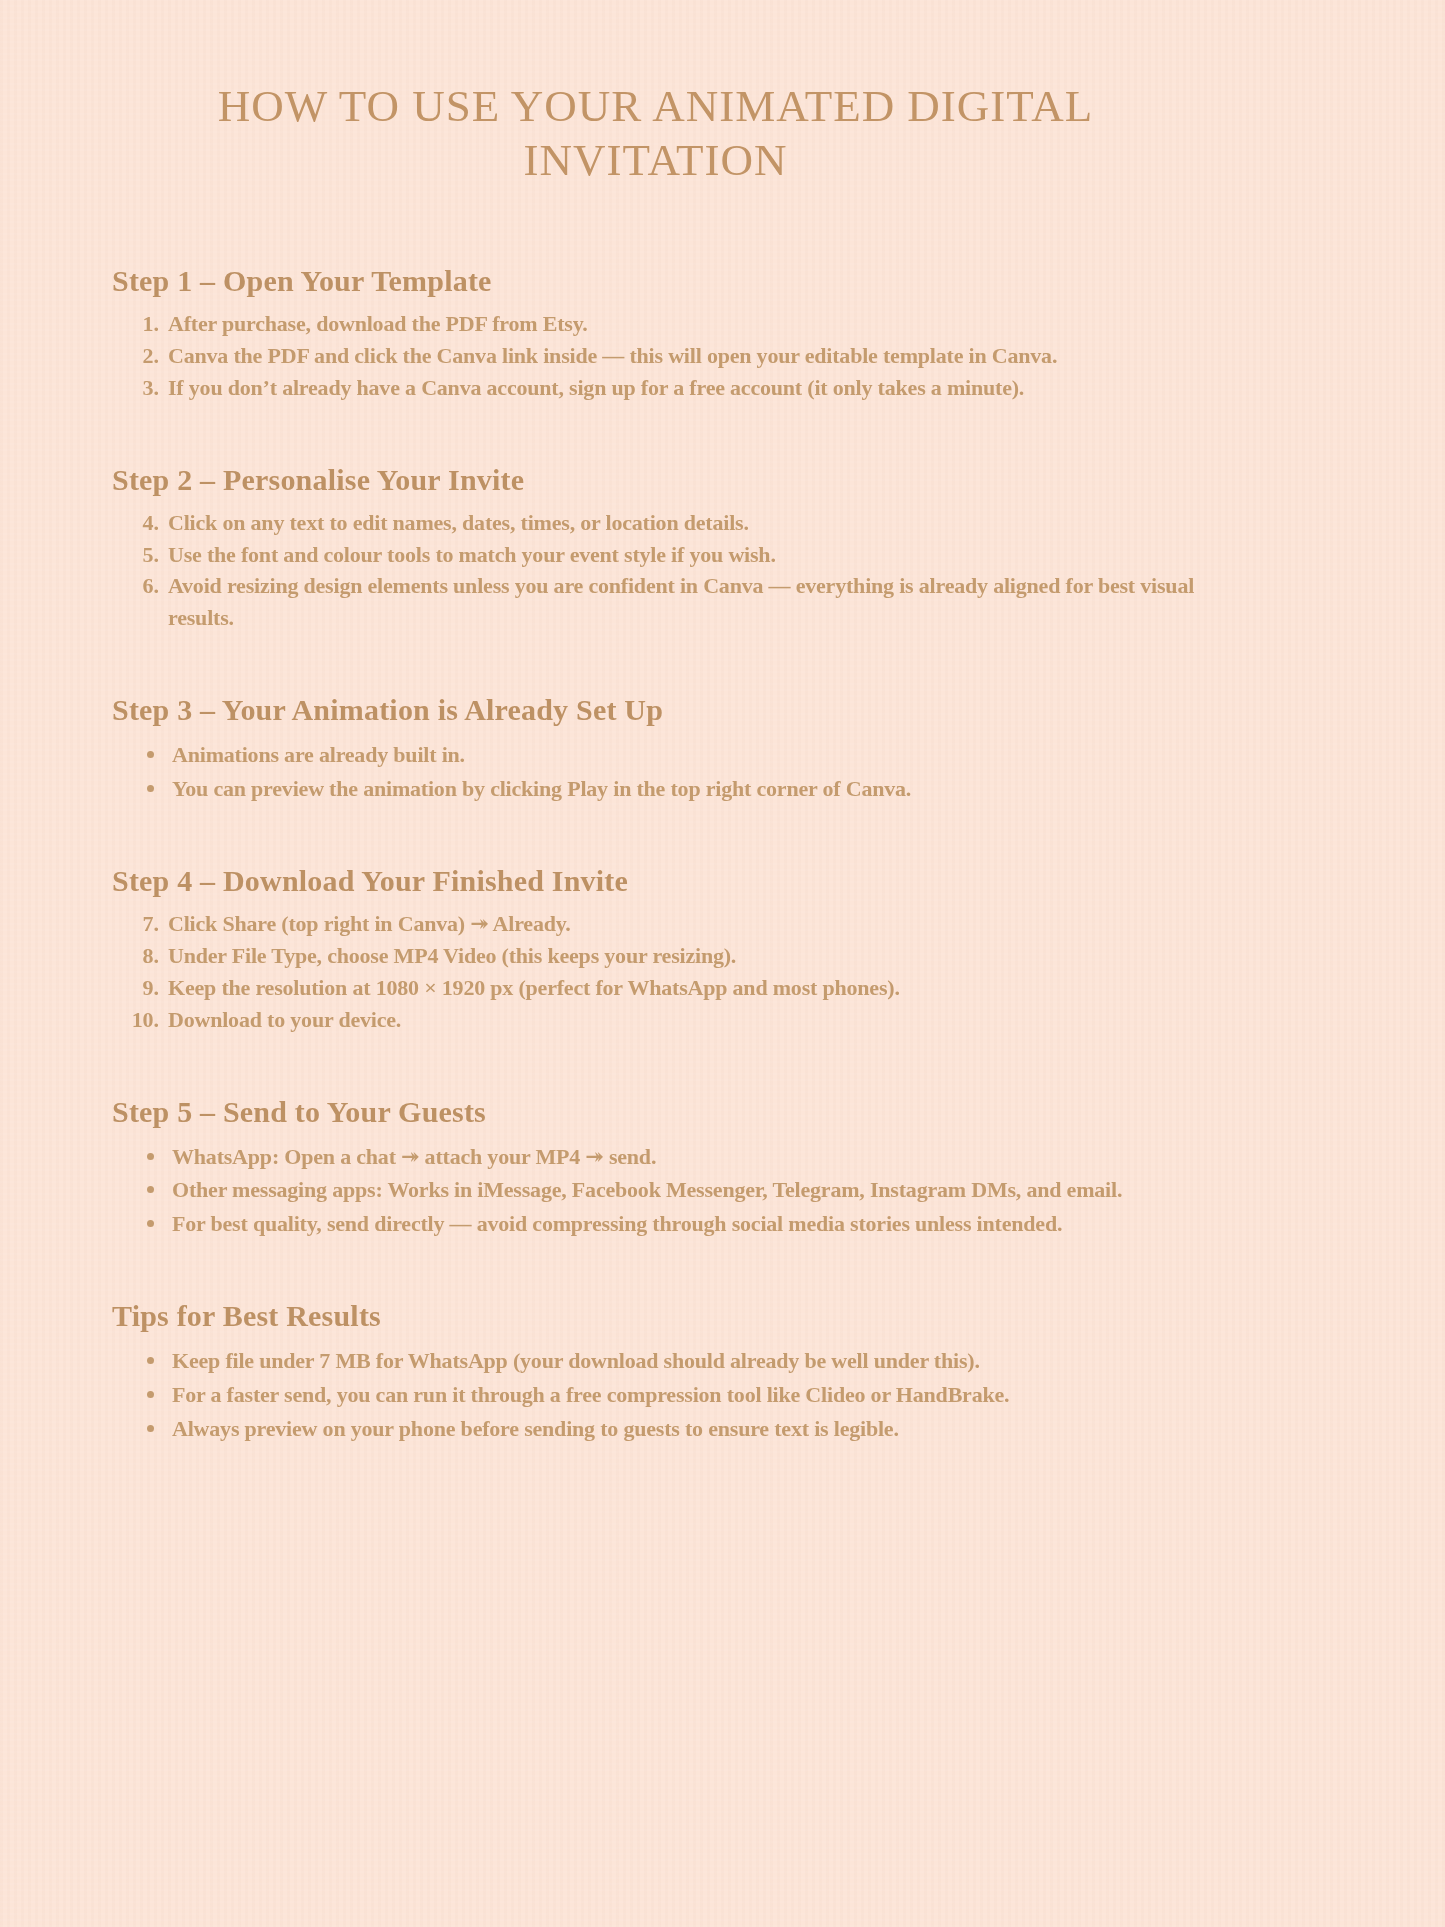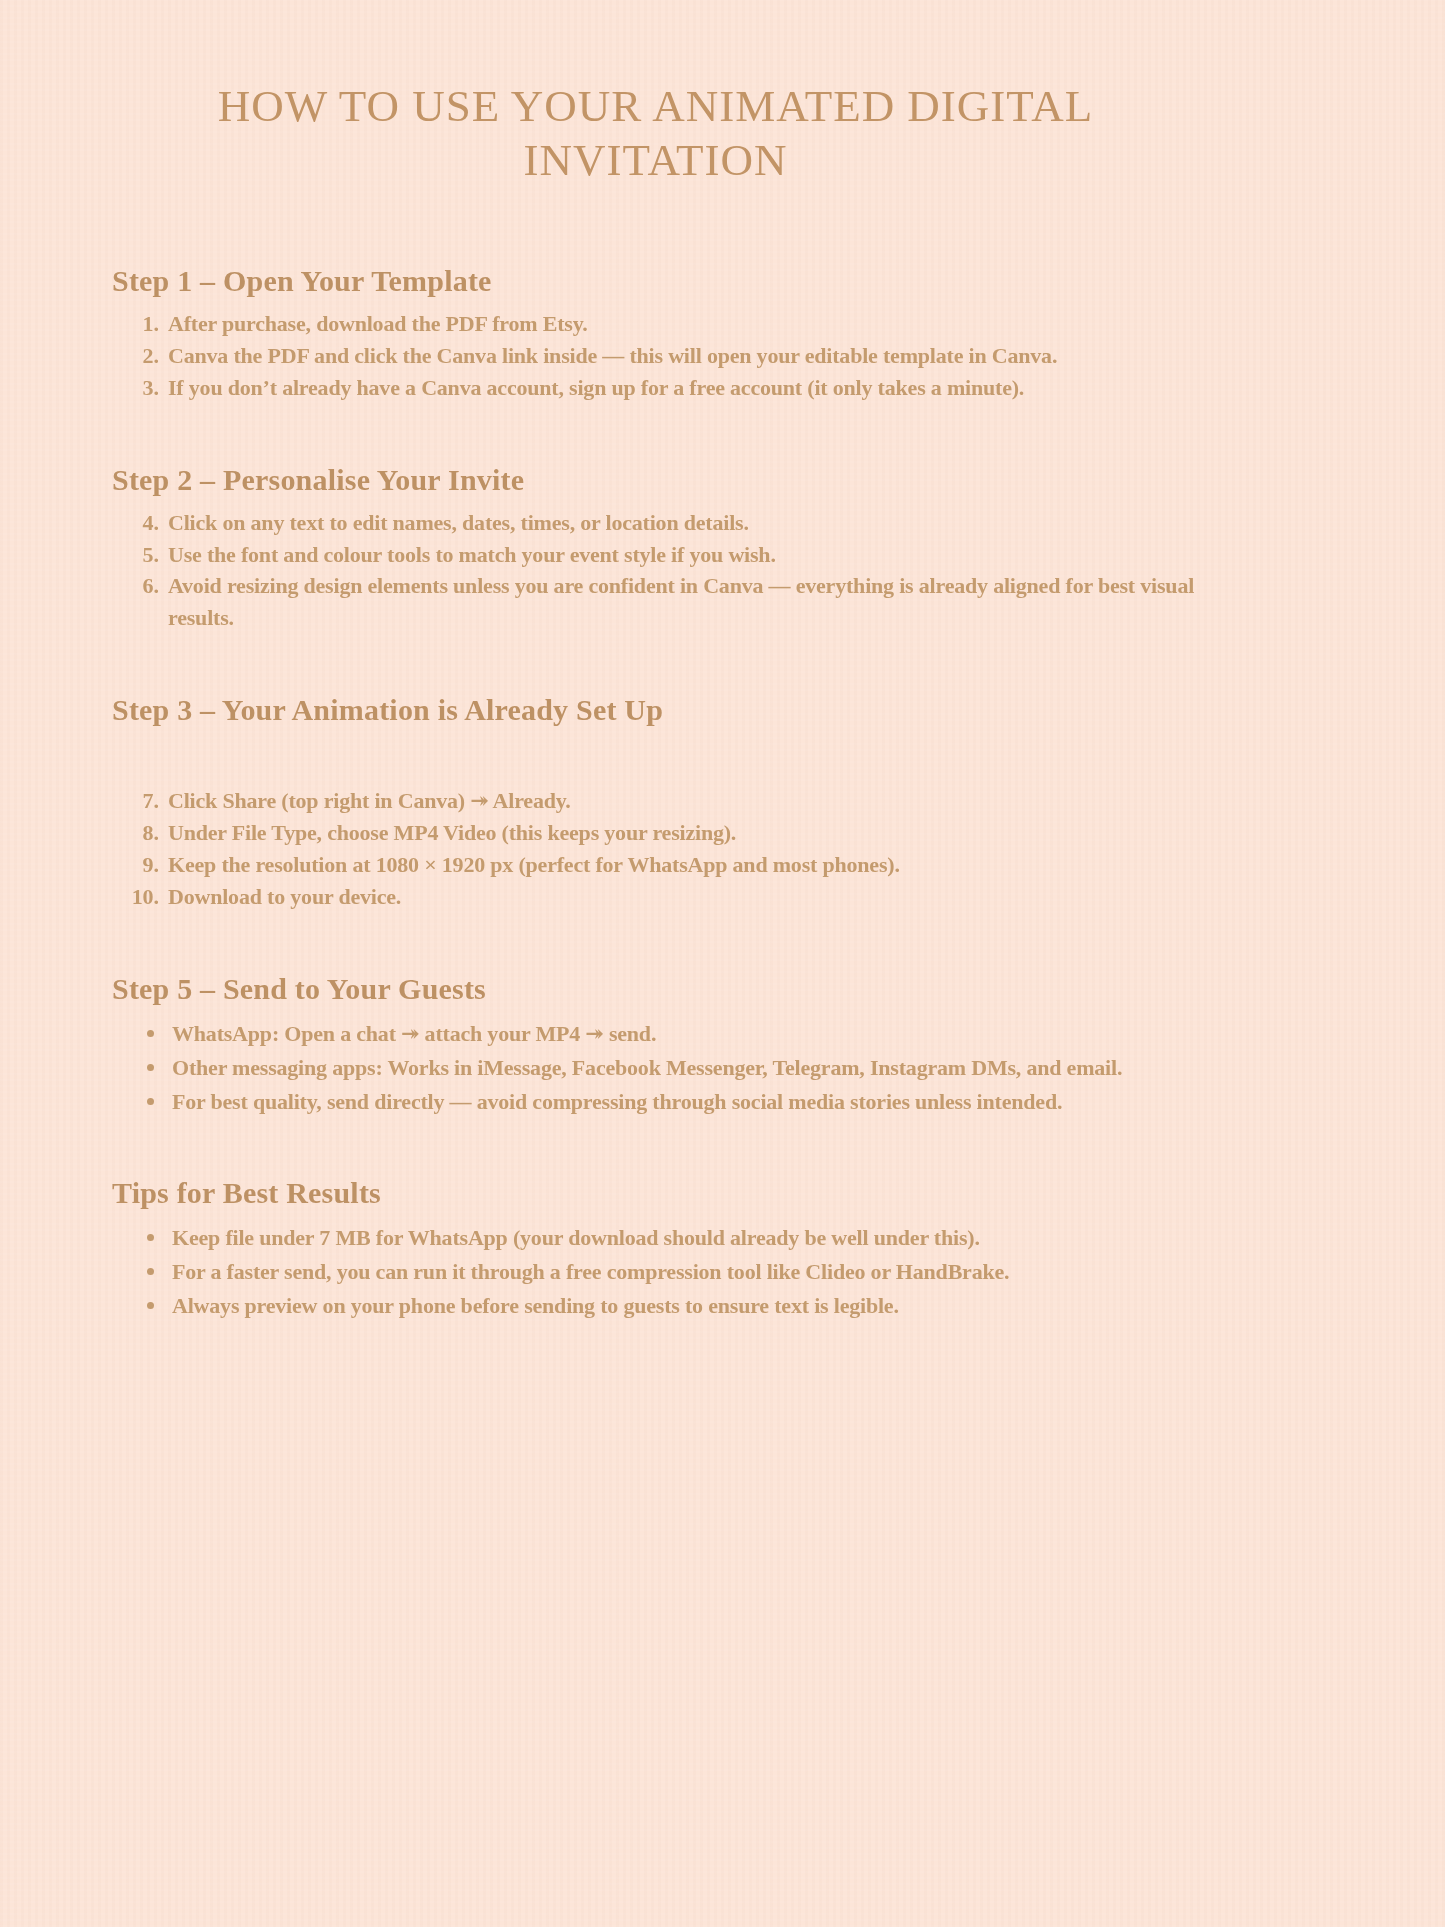--- a/index.html
+++ b/index.html
@@ -102,23 +102,28 @@
     <h2 class="step-heading">Step 2 – Personalise Your Invite</h2>
   <ol start="4">
           <li>Click on any text to edit names, dates, times, or location details.</li>
           <li>Use the font and colour tools to match your event style if you wish.</li>
           <li>Avoid resizing design elements unless you are confident in Canva — everything is already aligned for best visual results.</li>
         </ol>
       </section>
 
   <section class="step">
     <h2 class="step-heading">Step 3 – Your Animation is Already Set Up</h2>
+  <ul>
+          <li>Animations are already built in.</li>
+          <li>You can preview the animation by clicking Play in the top right corner of Canva.</li>
+        </ul>
       </section>
 
   <section class="step">
+    <h2 class="step-heading">Step 4 – Download Your Finished Invite</h2>
   <ol start="7">
           <li>Click Share (top right in Canva) ↠ Already.</li>
           <li>Under File Type, choose MP4 Video (this keeps your resizing).</li>
           <li>Keep the resolution at 1080 × 1920 px (perfect for WhatsApp and most phones).</li>
           <li>Download to your device.</li>
         </ol>
       </section>
 
   <section class="step">
     <h2 class="step-heading">Step 5 – Send to Your Guests</h2>

